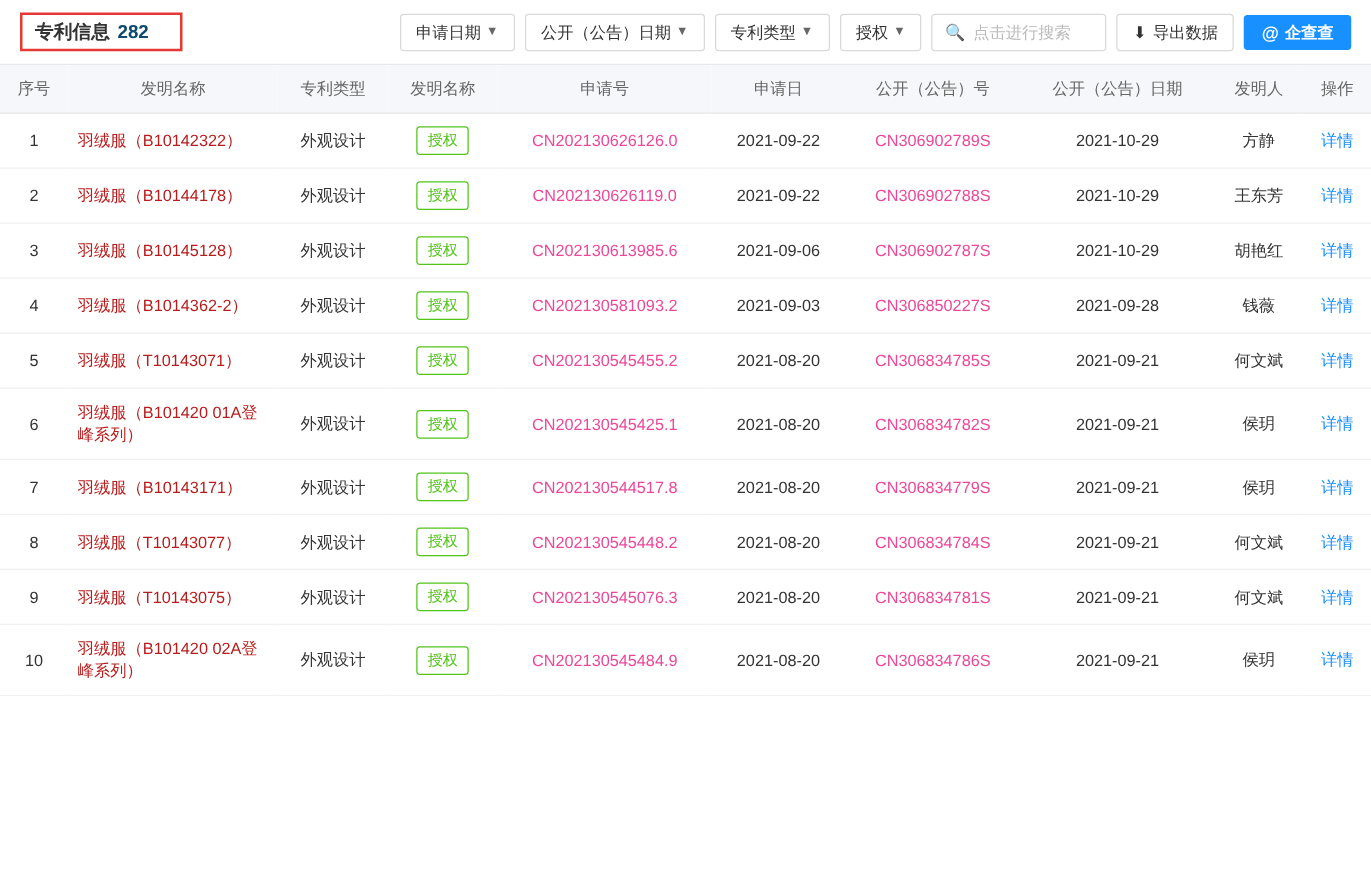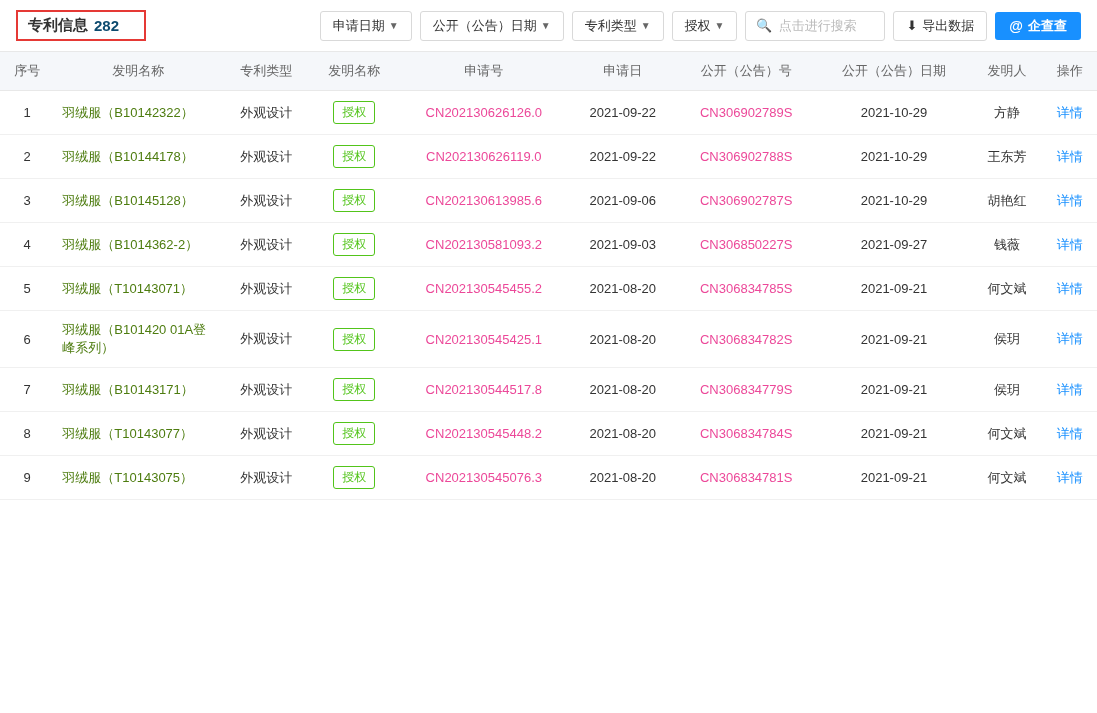--- a/index.html
+++ b/index.html
@@ -146,21 +146,21 @@
     .td-name {
       text-align: left;
       color: #1890ff;
       cursor: pointer;
       max-width: 130px;
       white-space: normal;
       word-break: break-all;
     }
 
     .td-name a {
-      color: #4d7c0f;
+      color: #b91c1c;
       text-decoration: none;
     }
 
     .status-badge {
       display: inline-block;
       padding: 2px 8px;
       border-radius: 3px;
       font-size: 12px;
       color: #52c41a;
       border: 1px solid #52c41a;
@@ -284,21 +284,21 @@
     <td><a href="#" class="detail-link">详情</a></td>
   </tr>
         <tr>
     <td class="seq-num">4</td>
     <td class="td-name"><a href="#">羽绒服（B1014362-2）</a></td>
     <td>外观设计</td>
     <td><span class="status-badge">授权</span></td>
     <td class="td-number">CN202130581093.2</td>
     <td>2021-09-03</td>
     <td class="td-number">CN306850227S</td>
-    <td>2021-09-27</td>
+    <td>2021-09-28</td>
     <td>钱薇</td>
     <td><a href="#" class="detail-link">详情</a></td>
   </tr>
         <tr>
     <td class="seq-num">5</td>
     <td class="td-name"><a href="#">羽绒服（T10143071）</a></td>
     <td>外观设计</td>
     <td><span class="status-badge">授权</span></td>
     <td class="td-number">CN202130545455.2</td>
     <td>2021-08-20</td>
@@ -346,17 +346,29 @@
         <tr>
     <td class="seq-num">9</td>
     <td class="td-name"><a href="#">羽绒服（T10143075）</a></td>
     <td>外观设计</td>
     <td><span class="status-badge">授权</span></td>
     <td class="td-number">CN202130545076.3</td>
     <td>2021-08-20</td>
     <td class="td-number">CN306834781S</td>
     <td>2021-09-21</td>
     <td>何文斌</td>
+    <td><a href="#" class="detail-link">详情</a></td>
+  </tr>
+        <tr>
+    <td class="seq-num">10</td>
+    <td class="td-name"><a href="#">羽绒服（B101420 02A登峰系列）</a></td>
+    <td>外观设计</td>
+    <td><span class="status-badge">授权</span></td>
+    <td class="td-number">CN202130545484.9</td>
+    <td>2021-08-20</td>
+    <td class="td-number">CN306834786S</td>
+    <td>2021-09-21</td>
+    <td>侯玥</td>
     <td><a href="#" class="detail-link">详情</a></td>
   </tr>
       </tbody>
   </table>
 </div>
 
 </body></html>

